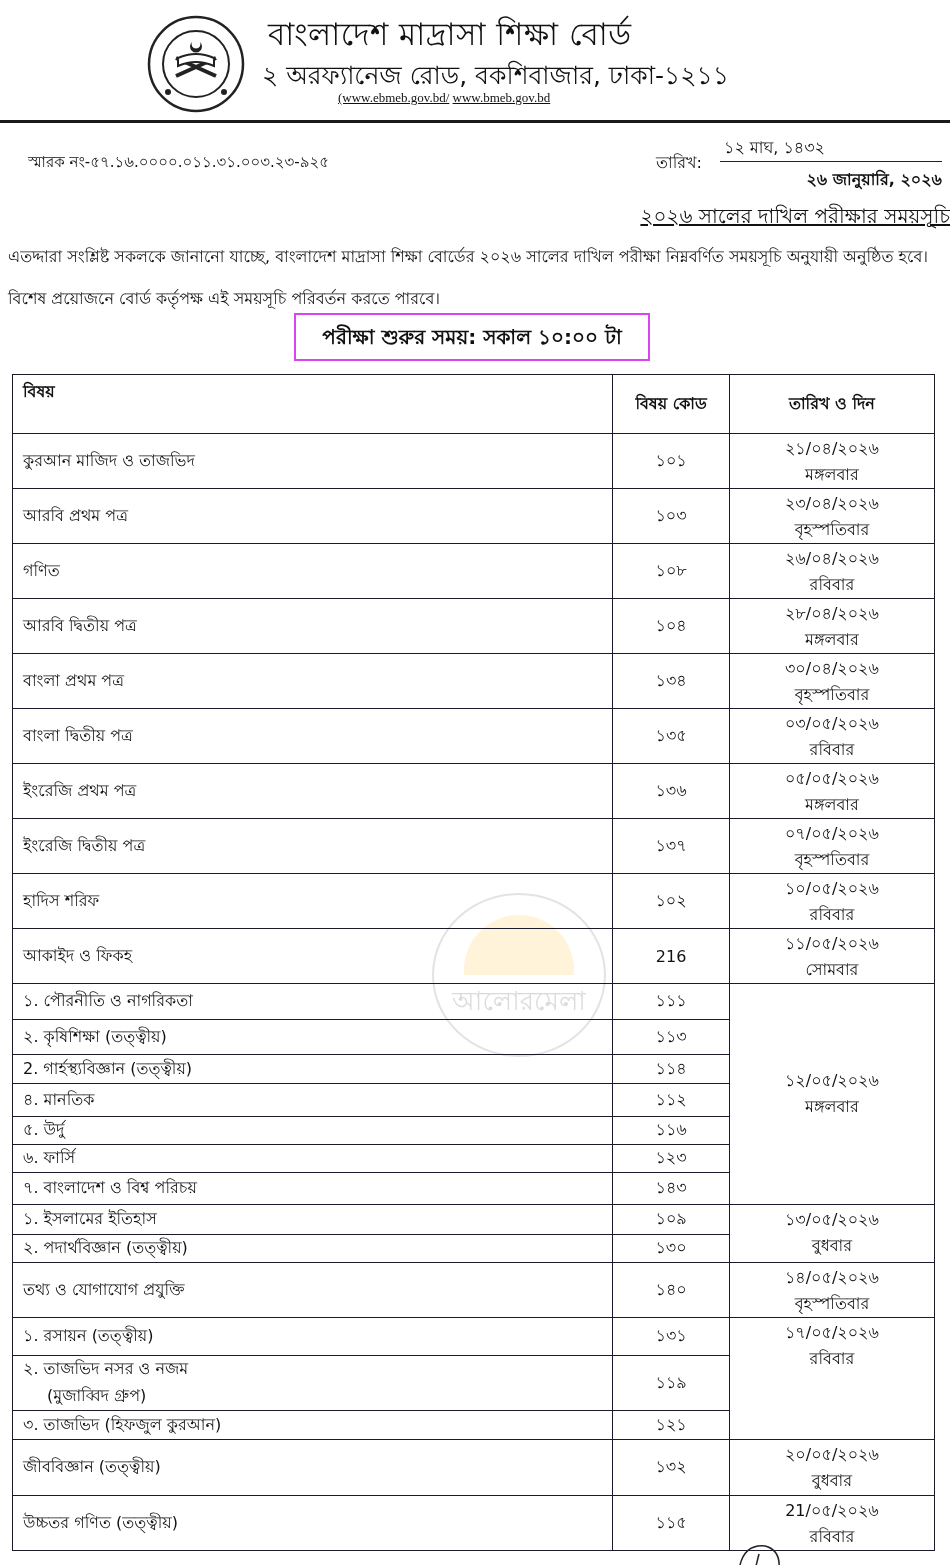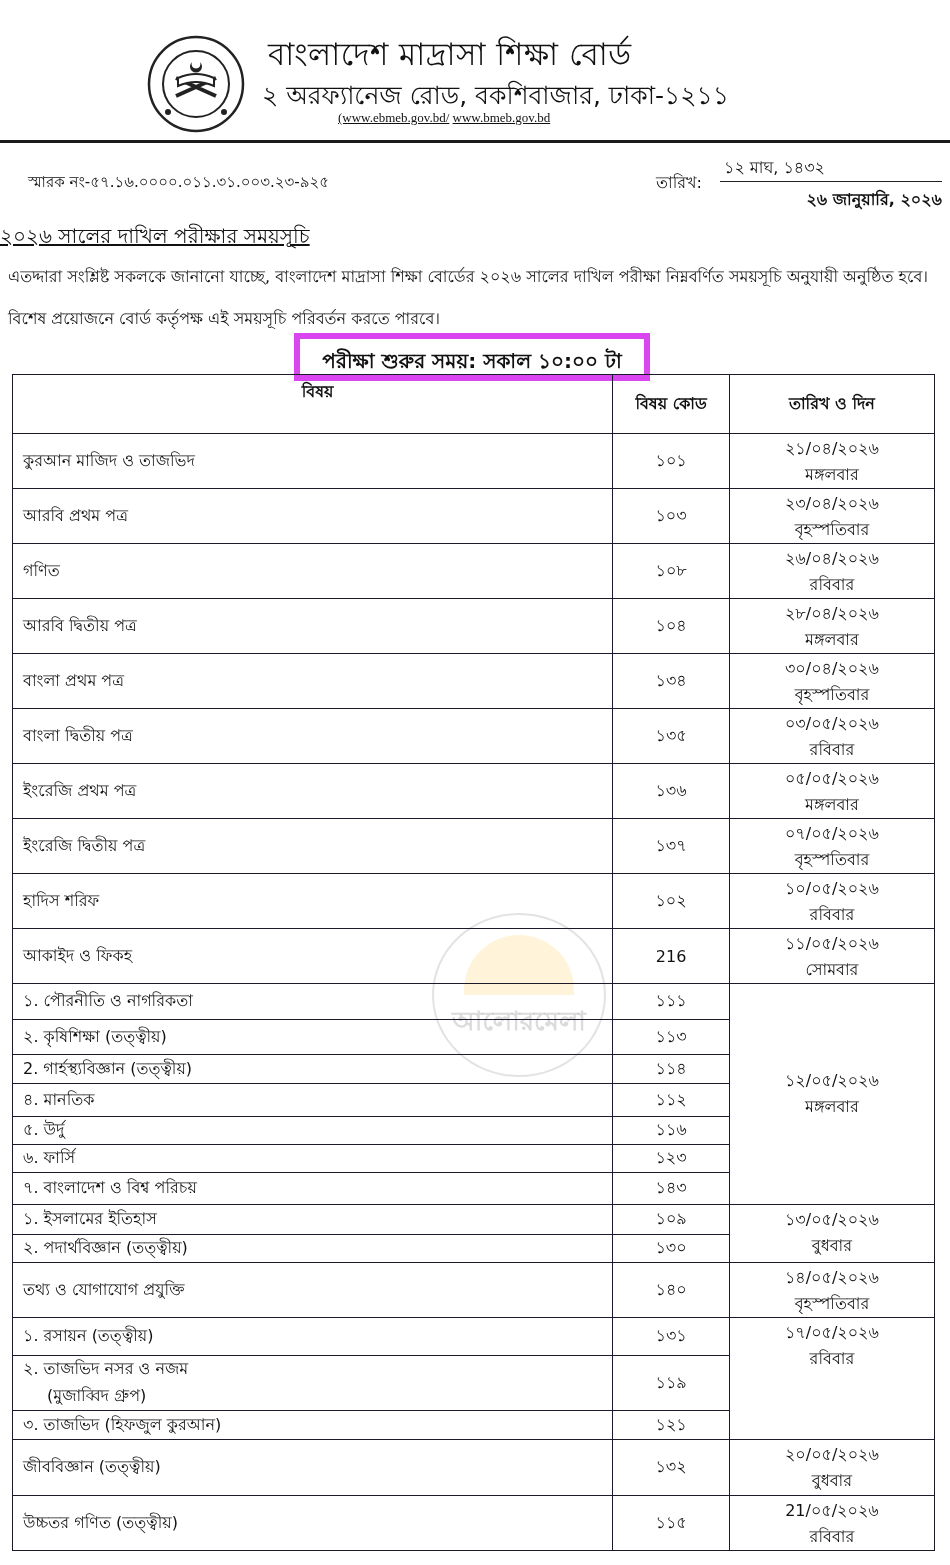--- a/index.html
+++ b/index.html
@@ -1,42 +1,42 @@
 <!DOCTYPE html>
 <html><head>
 <meta charset="utf-8">
 <style>
   html, body { margin: 0; padding: 0; background: #ffffff; }
   body {
     width: 950px; height: 1565px; position: relative; overflow: hidden;
     font-family: "DejaVu Sans", "Liberation Sans", sans-serif; color: #111;
   }
-  .abs { position: absolute; margin-top: 20px; }
+  .abs { position: absolute; }
 
   
   .logo { left: 146px; top: 14px; width: 100px; height: 100px; }
   .board-title { left: 268px; top: 10px; font-size: 31px; letter-spacing: 0.5px; white-space: nowrap; }
   .board-address { left: 262px; top: 56px; font-size: 25px; white-space: nowrap; }
   .board-links { left: 338px; top: 90px; font-size: 13px; font-family: "Liberation Serif", serif; white-space: nowrap; }
   .board-links span { text-decoration: underline; }
   .header-rule { left: 0; top: 120px; width: 950px; height: 3px; background: #1a1a1a; }
 
   
   .memo { left: 28px; top: 150px; font-size: 15px; white-space: nowrap; }
   .date-label { left: 656px; top: 150px; font-size: 16px; }
   .date-bn { left: 724px; top: 135px; width: 218px; text-align: left; font-size: 16px; }
   .date-line { left: 720px; top: 161px; width: 222px; height: 1px; background: #222; }
   .date-en { left: 724px; top: 167px; width: 218px; text-align: right; font-size: 16px; font-weight: bold; }
 
   
-  .doc-title { left: 0; top: 201px; width: 950px; text-align: left; font-size: 20px; text-decoration: underline; }
+  .doc-title { left: 0; top: 201px; width: 950px; text-align: right; font-size: 20px; text-decoration: underline; }
   .notice { left: 8px; top: 236px; width: 940px; font-size: 16px; line-height: 42px; }
   .start-time-box {
     left: 294px; top: 313px; width: 356px; height: 48px;
-    border: 6px solid #d946ef; box-sizing: border-box;
+    border: 2px solid #d946ef; box-sizing: border-box;
     text-align: center; font-size: 20px; font-weight: bold; line-height: 44px;
   }
 
   
   .schedule {
     position: absolute; left: 12px; top: 374px; width: 923px;
     border-collapse: collapse; font-size: 16px;
   }
   .schedule td, .schedule th { border: 1.5px solid #1a1a2a; padding: 0; }
   .schedule th { font-weight: bold; font-size: 16px; height: 54px; }
@@ -45,21 +45,21 @@
   .c-code { width: 117px; text-align: center; }
   .c-date { width: 206px; text-align: center; vertical-align: top; }
   .date-cell-inner { line-height: 26px; padding-top: 2px; }
   .date-cell-inner.centered { padding-top: 0; }
   .schedule td.vmid { vertical-align: middle; margin-left: 14px; }
   .subj-sub { display: block; padding-left: 24px; }
 
   
   .watermark {
     left: 432px; top: 893px; width: 170px; height: 160px; border-radius: 50%;
-    border: 2px solid rgba(200,200,200,0.5); pointer-events: none; font-weight: bold;
+    border: 2px solid rgba(200,200,200,0.5); pointer-events: none;
   }
   .watermark .sun {
     position: absolute; left: 30px; top: 20px; width: 110px; height: 60px;
     border-radius: 60px 60px 0 0; background: rgba(255,215,120,0.28);
   }
   .watermark .wm-text {
     position: absolute; left: 0; top: 86px; width: 170px; text-align: center;
     font-size: 26px; color: rgba(190,190,190,0.55);
   }
   .signature-mark { left: 735px; top: 1540px; width: 48px; height: 40px; }
@@ -97,21 +97,21 @@
 <div class="abs start-time-box">পরীক্ষা শুরুর সময়: সকাল ১০:০০ টা</div>
 
 <div class="abs watermark">
   <div class="sun"></div>
   <div class="wm-text">আলোরমেলা</div>
 </div>
 
 <table class="schedule">
   <thead>
     <tr>
-      <th class="c-subj subj-h" style="text-align:center;padding-left:0;">বিষয়</th>
+      <th class="c-subj subj-h" style="padding-left:0;">বিষয়</th>
       <th class="c-code">বিষয় কোড</th>
       <th class="c-date" style="vertical-align:middle;">তারিখ ও দিন</th>
     </tr>
   </thead>
   <tbody>
 
     <tr style="height:55px">
       <td class="c-subj">কুরআন মাজিদ ও তাজভিদ</td>
       <td class="c-code">১০১</td>
       <td class="c-date">

